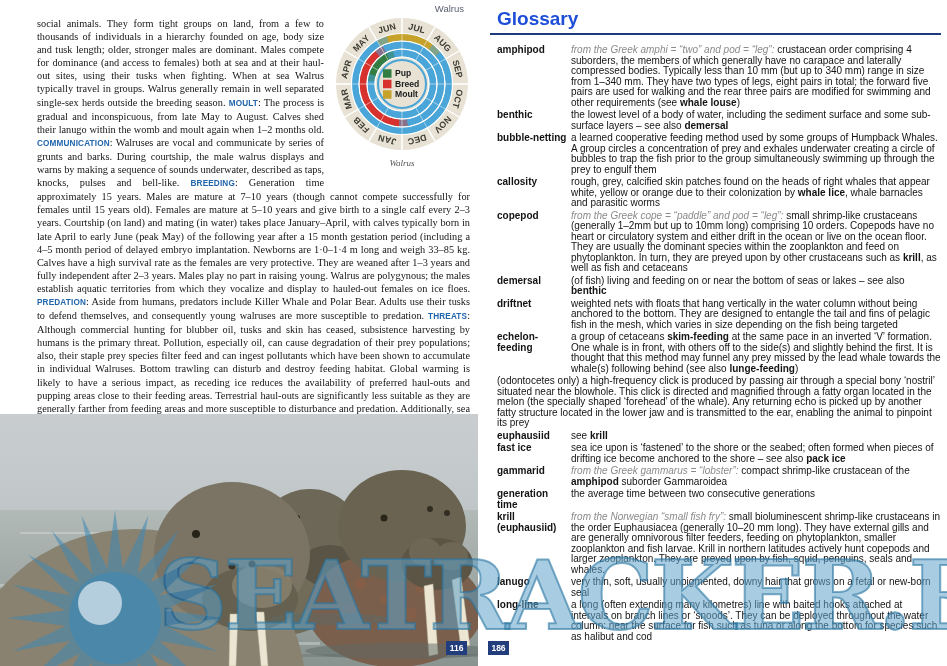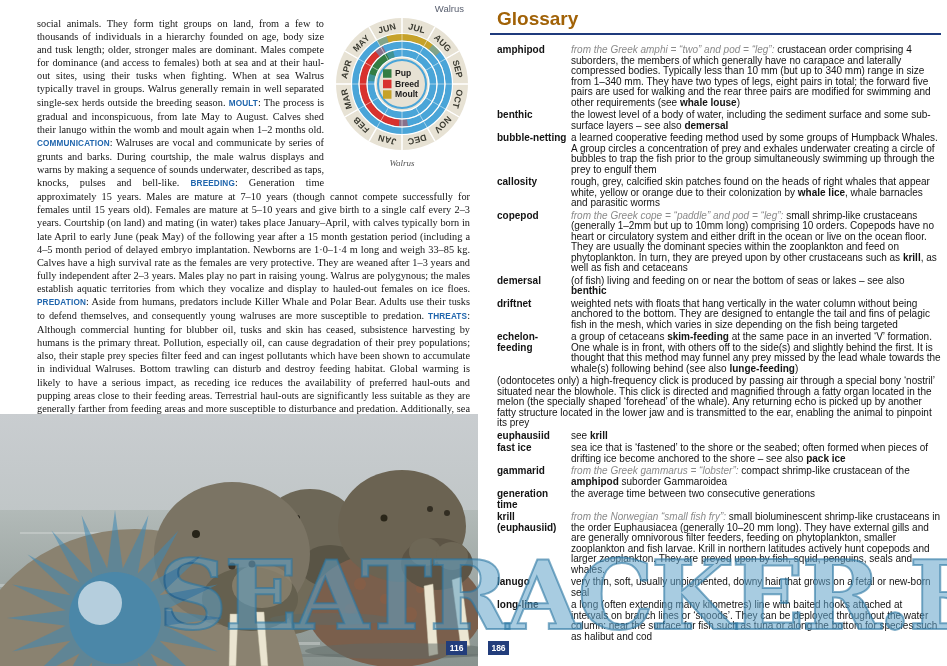--- a/index.html
+++ b/index.html
@@ -25,21 +25,21 @@
 
   .photo{position:absolute;left:0;top:414px;width:478px;height:252px;}
 
   .page-badge{position:absolute;top:641px;width:21px;height:14px;background:#223d7b;color:#fff;
               font:bold 8.5px/14px "Liberation Sans",sans-serif;text-align:center;z-index:6;}
   .badge-left{left:446px;}
   .badge-right{left:488px;}
 
   
   .glossary-title{position:absolute;left:13px;top:8px;margin:0;font-size:19px;font-weight:700;
-                  color:#a16207;}
+                  color:#1d4ed8;}
   .title-rule{position:absolute;left:6px;right:6px;top:33px;height:2px;background:#1f3a7c;}
   .glossary{position:absolute;left:13px;top:45px;right:5px;}
   .g-row{display:flex;margin-bottom:2px;font-size:10px;line-height:10.5px;color:#131313;}
   .g-term{flex:0 0 70px;width:70px;font-weight:700;padding-right:4px;white-space:pre-line;}
   .g-def{flex:1;}
   .seg-g{color:#8a8a8a;font-style:italic;}
   .seg-b{font-weight:700;margin-top:20px;}
 
   
   .watermark{position:absolute;left:0;top:0;width:947px;height:666px;pointer-events:none;z-index:4;}
@@ -233,21 +233,21 @@
       </div>
       <div class="g-row">
         <div class="g-def"><span class="seg-n">(odontocetes only) a high-frequency click is produced by passing air through a special bony ‘nostril’ situated near the blowhole. This click is directed and magnified through a fatty organ located in the melon (the specially shaped ‘forehead’ of the whale). Any returning echo is picked up by another fatty structure located in the lower jaw and is transmitted to the ear, enabling the animal to pinpoint its prey</span></div>
       </div>
       <div class="g-row">
         <div class="g-term">euphausiid</div>
         <div class="g-def"><span class="seg-n">see </span><span class="seg-b">krill</span></div>
       </div>
       <div class="g-row">
         <div class="g-term">fast ice</div>
-        <div class="g-def"><span class="seg-n">sea ice that is ‘fastened’ to the shore or the seabed; often formed when pieces of drifting ice become anchored to the shore – see also </span><span class="seg-b">pack ice</span></div>
+        <div class="g-def"><span class="seg-n">sea ice upon is ‘fastened’ to the shore or the seabed; often formed when pieces of drifting ice become anchored to the shore – see also </span><span class="seg-b">pack ice</span></div>
       </div>
       <div class="g-row">
         <div class="g-term">gammarid</div>
         <div class="g-def"><span class="seg-g">from the Greek gammarus = “lobster”: </span><span class="seg-n">compact shrimp-like crustacean of the </span><span class="seg-b">amphipod</span><span class="seg-n"> suborder Gammaroidea</span></div>
       </div>
       <div class="g-row">
         <div class="g-term">generation time</div>
         <div class="g-def"><span class="seg-n">the average time between two consecutive generations</span></div>
       </div>
       <div class="g-row">

